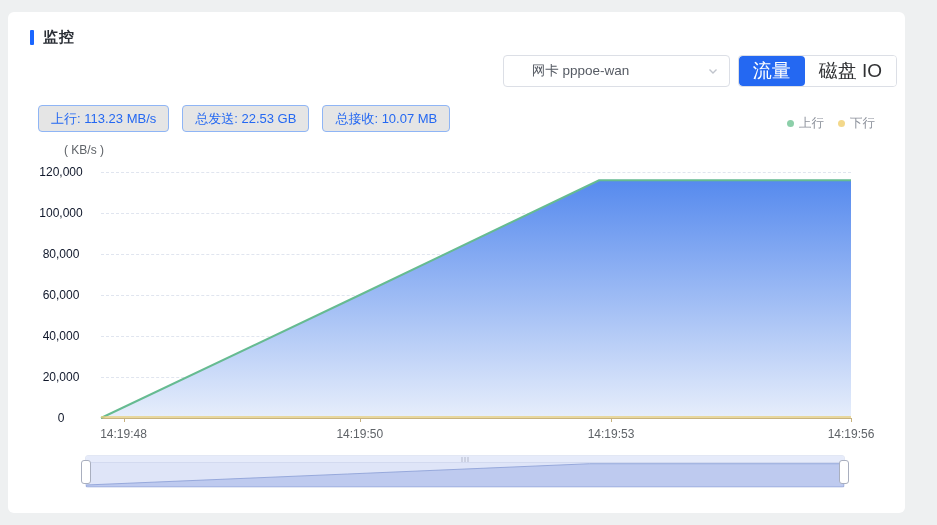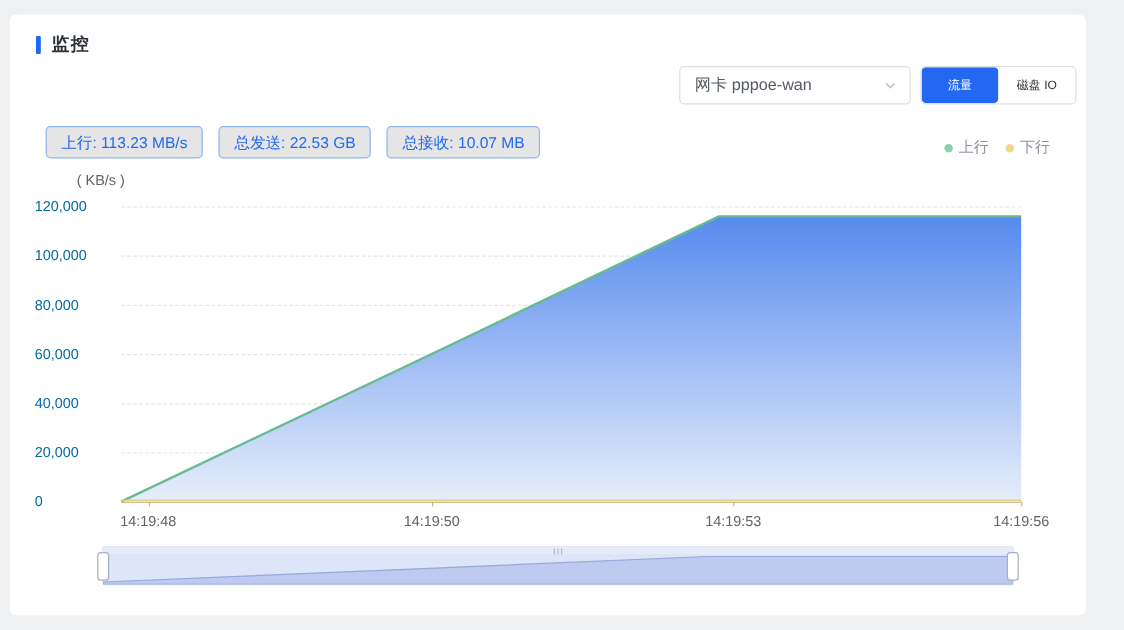--- a/index.html
+++ b/index.html
@@ -8,47 +8,47 @@
   .card { position:absolute; left:8px; top:12px; width:897px; height:501px;
           background:#ffffff; border-radius:6px; }
 
   
   .title-row { position:absolute; left:22px; top:16px; display:flex; align-items:center; }
   .title-bar { width:4px; height:15px; background:#1a66ff; border-radius:1px; margin-right:9px; }
   .title-text { font-size:15px; font-weight:bold; color:#2b2f36; letter-spacing:1px; }
 
   
   .controls { position:absolute; right:8px; top:43px; display:flex; align-items:center; }
-  .nic-select { width:193px; height:32px; border:1px solid #dcdfe6; border-radius:4px;
+  .nic-select { width:227px; height:32px; border:1px solid #dcdfe6; border-radius:4px;
                 display:flex; align-items:center; justify-content:space-between;
-                padding:0 10px 0 12px; cursor:pointer; background:#fff; }
+                padding:0 10px 0 28px; cursor:pointer; background:#fff; }
   .nic-select-label { font-size:13.5px; color:#555a63; }
   .chev { width:12px; height:12px; }
   .tab-group { display:flex; margin-left:8px; border:1px solid #dcdfe6; border-radius:4px;
                overflow:hidden; height:32px; }
   .tab { min-width:64px; padding:0 14px; display:flex; align-items:center; justify-content:center;
-         font-size:10px; cursor:pointer; background:#fff; color:#303133; }
+         font-size:19px; cursor:pointer; background:#fff; color:#303133; }
   .tab.active { background:#2468f2; color:#fff; border-radius:4px; }
 
   
   .stats { position:absolute; left:30px; top:93px; display:flex; gap:13px; }
   .badge { height:27px; padding:0 12px; display:flex; align-items:center;
            border:1px solid #8fb5f5; background:#e5e5e5; border-radius:4px;
            color:#2468f2; font-size:13px; white-space:nowrap; }
 
   
   .legend { position:absolute; right:30px; top:103px; display:flex; gap:14px; align-items:flex-end; }
   .legend-item { display:flex; align-items:center; gap:5px; cursor:pointer; }
   .legend-dot { width:7px; height:7px; border-radius:50%; }
   .legend-label { font-size:12.5px; color:#8d929c; }
 
   
   .chart-wrap { position:absolute; left:16px; top:0; width:897px; height:501px; pointer-events:none; }
   .unit-label { position:absolute; left:40px; top:131px; font-size:12px; color:#5f6368; }
-  .y-label { position:absolute; width:64px; text-align:left; font-size:12px; color:#0369a1;
+  .y-label { position:absolute; width:64px; text-align:center; font-size:12px; color:#0f172a;
              transform:translateY(-50%); }
   .gridline { position:absolute; height:0; border-top:1px dashed #e0e5ef; }
   .x-label { position:absolute; font-size:12px; color:#5f6368; transform:translateX(-50%);
              white-space:nowrap; }
   .x-axis { position:absolute; height:0; border-top:1px solid #c7b27f; }
   .x-tick { position:absolute; width:1px; height:4px; background:#b6a57d; }
 
   
   .dz { position:absolute; left:77px; top:443px; width:760px; height:33px;
         background:#edf1fb; border:1px solid #e2e7f4; border-radius:3px; cursor:pointer; }

